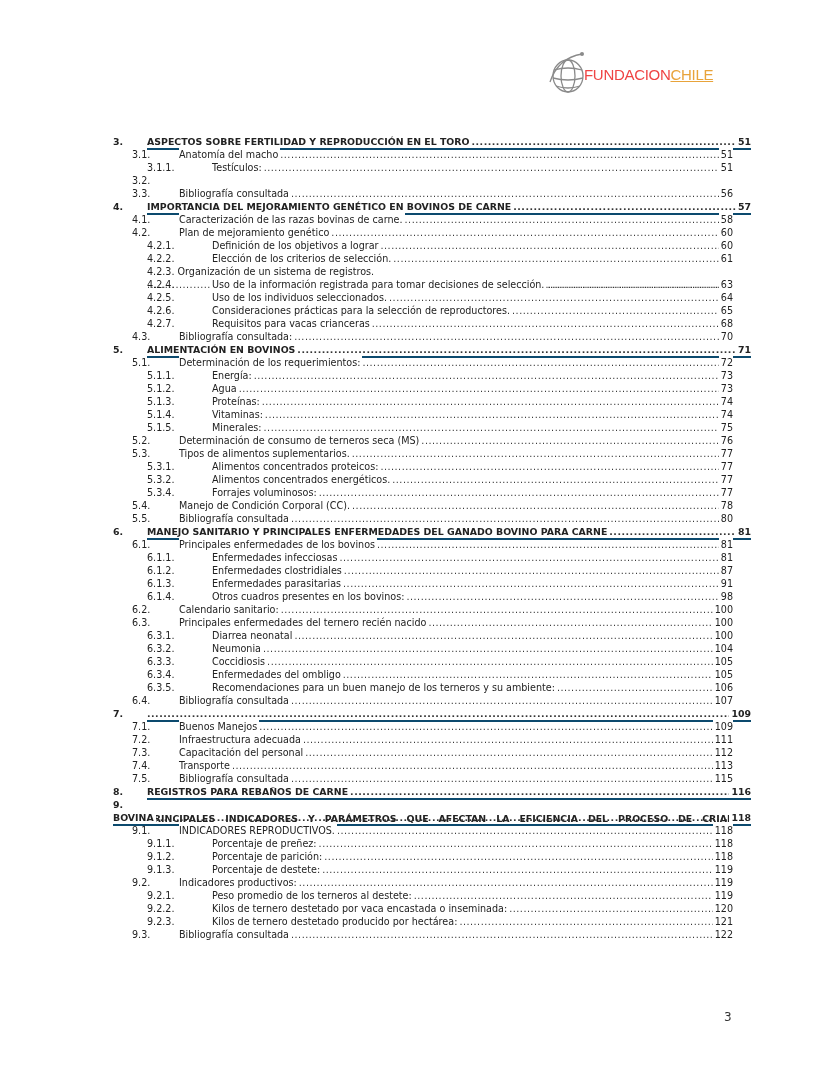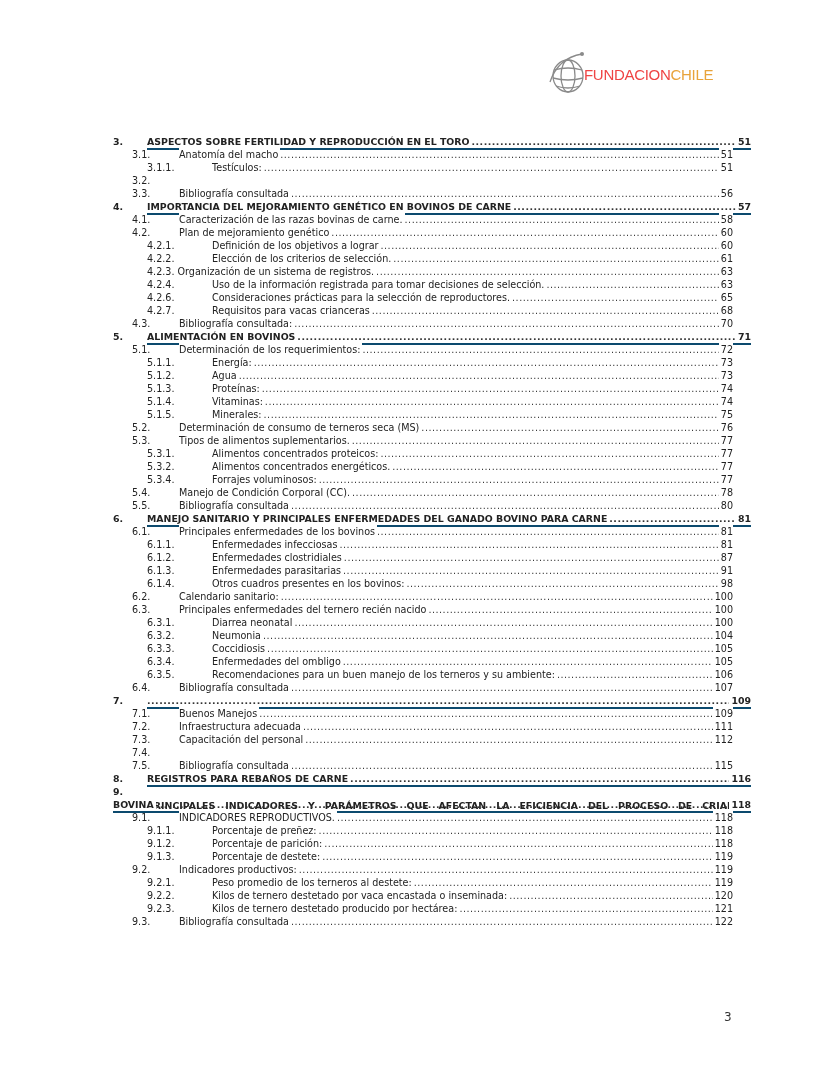--- a/index.html
+++ b/index.html
@@ -2,36 +2,36 @@
 <html><head>
 <meta charset="utf-8">
 <style>
   html, body { margin:0; padding:0; background:#ffffff; }
   body { width:828px; height:1071px; position:relative; overflow:hidden;
          font-family:"DejaVu Sans", "Liberation Sans", sans-serif; color:#222; }
   .logo { position:absolute; left:548px; top:48px; width:190px; height:52px; }
   .logo-text { position:absolute; left:36px; top:18px; font-size:15px; letter-spacing:-0.3px;
                font-family:"Liberation Sans", sans-serif; white-space:nowrap; }
   .logo-text .a { color:#ef4444; }
-  .logo-text .b { color:#e8a33a; }
+  .logo-text .b { color:#e8a33a;text-decoration:underline; }
   .globe { position:absolute; left:0; top:0; width:40px; height:48px; }
   .toc { position:absolute; left:113px; top:135px; width:638px; }
   .row { position:relative; height:13px; line-height:13px; font-size:9.6px; white-space:nowrap; }
   .row .num { position:absolute; top:0; }
   .row .ttl { position:absolute; top:0; right:0; display:flex; }
   .row .ttl .t { background:#fff; padding-right:2px; }
   .row .ttl .dots { flex:1; overflow:hidden; color:#333; letter-spacing:0.5px; }
   .row .ttl .dots::before { content:"...................................................................................................................................................................................................................................................."; }
   .row .ttl .pg { background:#fff; padding-left:2px; text-align:right; }
   .h1 { font-weight:bold; font-size:9.4px; }
   .h1 .ttl { border-bottom:2px solid #0c4a6e; }
   .lv1 .num { left:0; }  .lv1 .ttl { left:34px; }
   .lv2 .num { left:19px; } .lv2 .ttl { left:66px; right:18px; }
   .lv3 .num { left:34px; } .lv3 .ttl { left:99px; right:18px; }
-  .lv3b .num { left:34px; } .lv3b .ttl { left:34px; right:18px; }
+  .lv3b .num { left:34px; } .lv3b .ttl { left:34px; right:18px;flex-direction:column; }
   .wrap .ttl { left:34px; }
   .wrap2 .ttl { left:0; }
   .pgnum { position:absolute; left:724px; top:1010px; font-size:12px; color:#333; }
 </style>
 </head>
 <body>
 
 <div class="logo">
   <svg class="globe" viewBox="0 0 40 48">
     <g fill="none" stroke="#8a8a8a" stroke-width="1.3">
@@ -135,20 +135,28 @@
     </div>
     <div class="row lv3">
       <span class="num">4.2.4.</span>
       <span class="ttl">
         <span class="t">Uso de la información registrada para tomar decisiones de selección.</span>
         <span class="dots"></span>
         <span class="pg">63</span>
       </span>
     </div>
     <div class="row lv3">
+      <span class="num">4.2.5.</span>
+      <span class="ttl">
+        <span class="t">Uso de los individuos seleccionados.</span>
+        <span class="dots"></span>
+        <span class="pg">64</span>
+      </span>
+    </div>
+    <div class="row lv3">
       <span class="num">4.2.6.</span>
       <span class="ttl">
         <span class="t">Consideraciones prácticas para la selección de reproductores.</span>
         <span class="dots"></span>
         <span class="pg">65</span>
       </span>
     </div>
     <div class="row lv3">
       <span class="num">4.2.7.</span>
       <span class="ttl">
@@ -415,20 +423,25 @@
     <div class="row lv2">
       <span class="num">7.3.</span>
       <span class="ttl">
         <span class="t">Capacitación del personal</span>
         <span class="dots"></span>
         <span class="pg">112</span>
       </span>
     </div>
     <div class="row lv2">
       <span class="num">7.4.</span>
+      <span class="ttl">
+        <span class="t">Transporte</span>
+        <span class="dots"></span>
+        <span class="pg">113</span>
+      </span>
     </div>
     <div class="row lv2">
       <span class="num">7.5.</span>
       <span class="ttl">
         <span class="t">Bibliografía consultada</span>
         <span class="dots"></span>
         <span class="pg">115</span>
       </span>
     </div>
     <div class="row h1 lv1">

